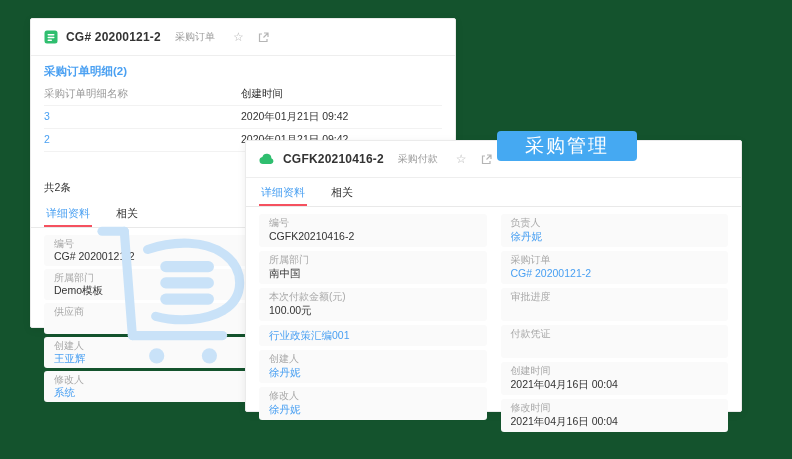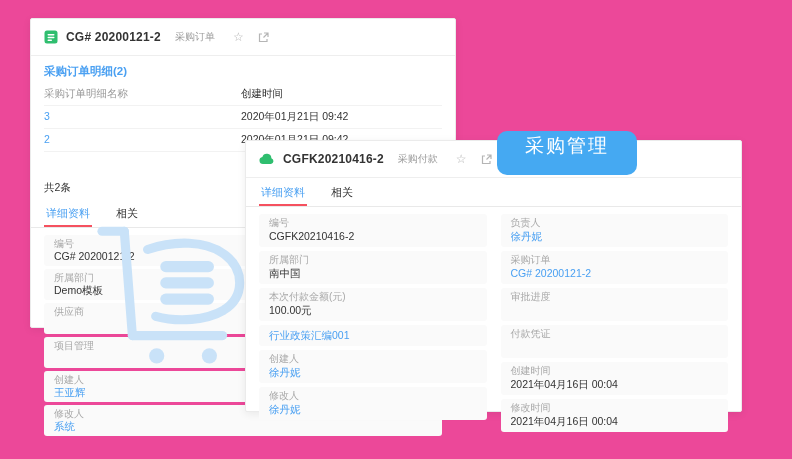--- a/index.html
+++ b/index.html
@@ -1,18 +1,18 @@
 <!DOCTYPE html>
 <html><head>
 <meta charset="utf-8">
 <style>
   * { margin:0; padding:0; box-sizing:border-box; }
   html,body { width:792px; height:459px; background:#ffffff; overflow:hidden;
               font-family:"Liberation Sans","DejaVu Sans",sans-serif; }
-  .stage { position:relative; width:792px; height:459px; background:#ec4899;text-decoration:underline; }
+  .stage { position:relative; width:792px; height:459px; background:#14532d;text-decoration:underline; }
 
   .card { position:absolute; background:#fff; border:1px solid #ebebeb;
           box-shadow:0 2px 8px rgba(0,0,0,.07); border-radius:2px; }
   .card-left  { left:30px;  top:18px;  width:426px; height:310px; z-index:1; }
   .card-right { left:245px; top:140px; width:497px; height:272px; z-index:3; }
 
   .hdr { height:37px; border-bottom:1px solid #eeeeee; display:flex;
          align-items:center; padding:0 13px; gap:8px; }
   .hdr-title { font-size:12px; font-weight:bold; color:#333; letter-spacing:.2px; }
   .hdr-type  { font-size:10px; color:#9b9b9b; margin-left:6px; }
@@ -44,22 +44,22 @@
   .col { flex:1; min-width:0; }
 
   .fblock { background:#fafafa; border-radius:3px; padding:3px 10px 4px; margin-bottom:4px; }
   .flabel { font-size:10px;  color:#a8a8a8; line-height:12px; }
   .fvalue { font-size:10.5px; color:#333; line-height:14px; min-height:14px;
             white-space:nowrap; overflow:hidden; }
   .fvalue.link { color:#4aa0f2; cursor:pointer; }
   .card-left .fblock { padding:3px 10px; margin-bottom:3px; }
   .card-left .fvalue { line-height:13px; min-height:13px; }
 
-  .badge { position:absolute; left:497px; top:131px; width:140px; height:44px;
-           background:#45a9f2; border-radius:10px; z-index:4; color:#fff;
+  .badge { position:absolute; left:497px; top:131px; width:140px; height:30px;
+           background:#45a9f2; border-radius:4px; z-index:4; color:#fff;
            font-size:19px; line-height:30px; text-align:center; letter-spacing:2px; }
 
   .watermark { position:absolute; left:90px; top:216px; width:178px; height:152px;
                z-index:2; pointer-events:none; }
 </style>
 </head>
 <body>
 
 <div class="stage">
 
@@ -113,24 +113,20 @@
       </div>
       <div class="fblock">
         <div class="flabel">所属部门</div>
         <div class="fvalue">Demo模板</div>
       </div>
       <div class="fblock">
         <div class="flabel">供应商</div>
         <div class="fvalue"></div>
       </div>
       <div class="fblock">
-        <div class="flabel">项目管理</div>
-        <div class="fvalue"></div>
-      </div>
-      <div class="fblock">
         <div class="flabel">创建人</div>
         <div class="fvalue link">王亚辉</div>
       </div>
       <div class="fblock">
         <div class="flabel">修改人</div>
         <div class="fvalue link">系统</div>
       </div>
     </div>
   </div>
 

